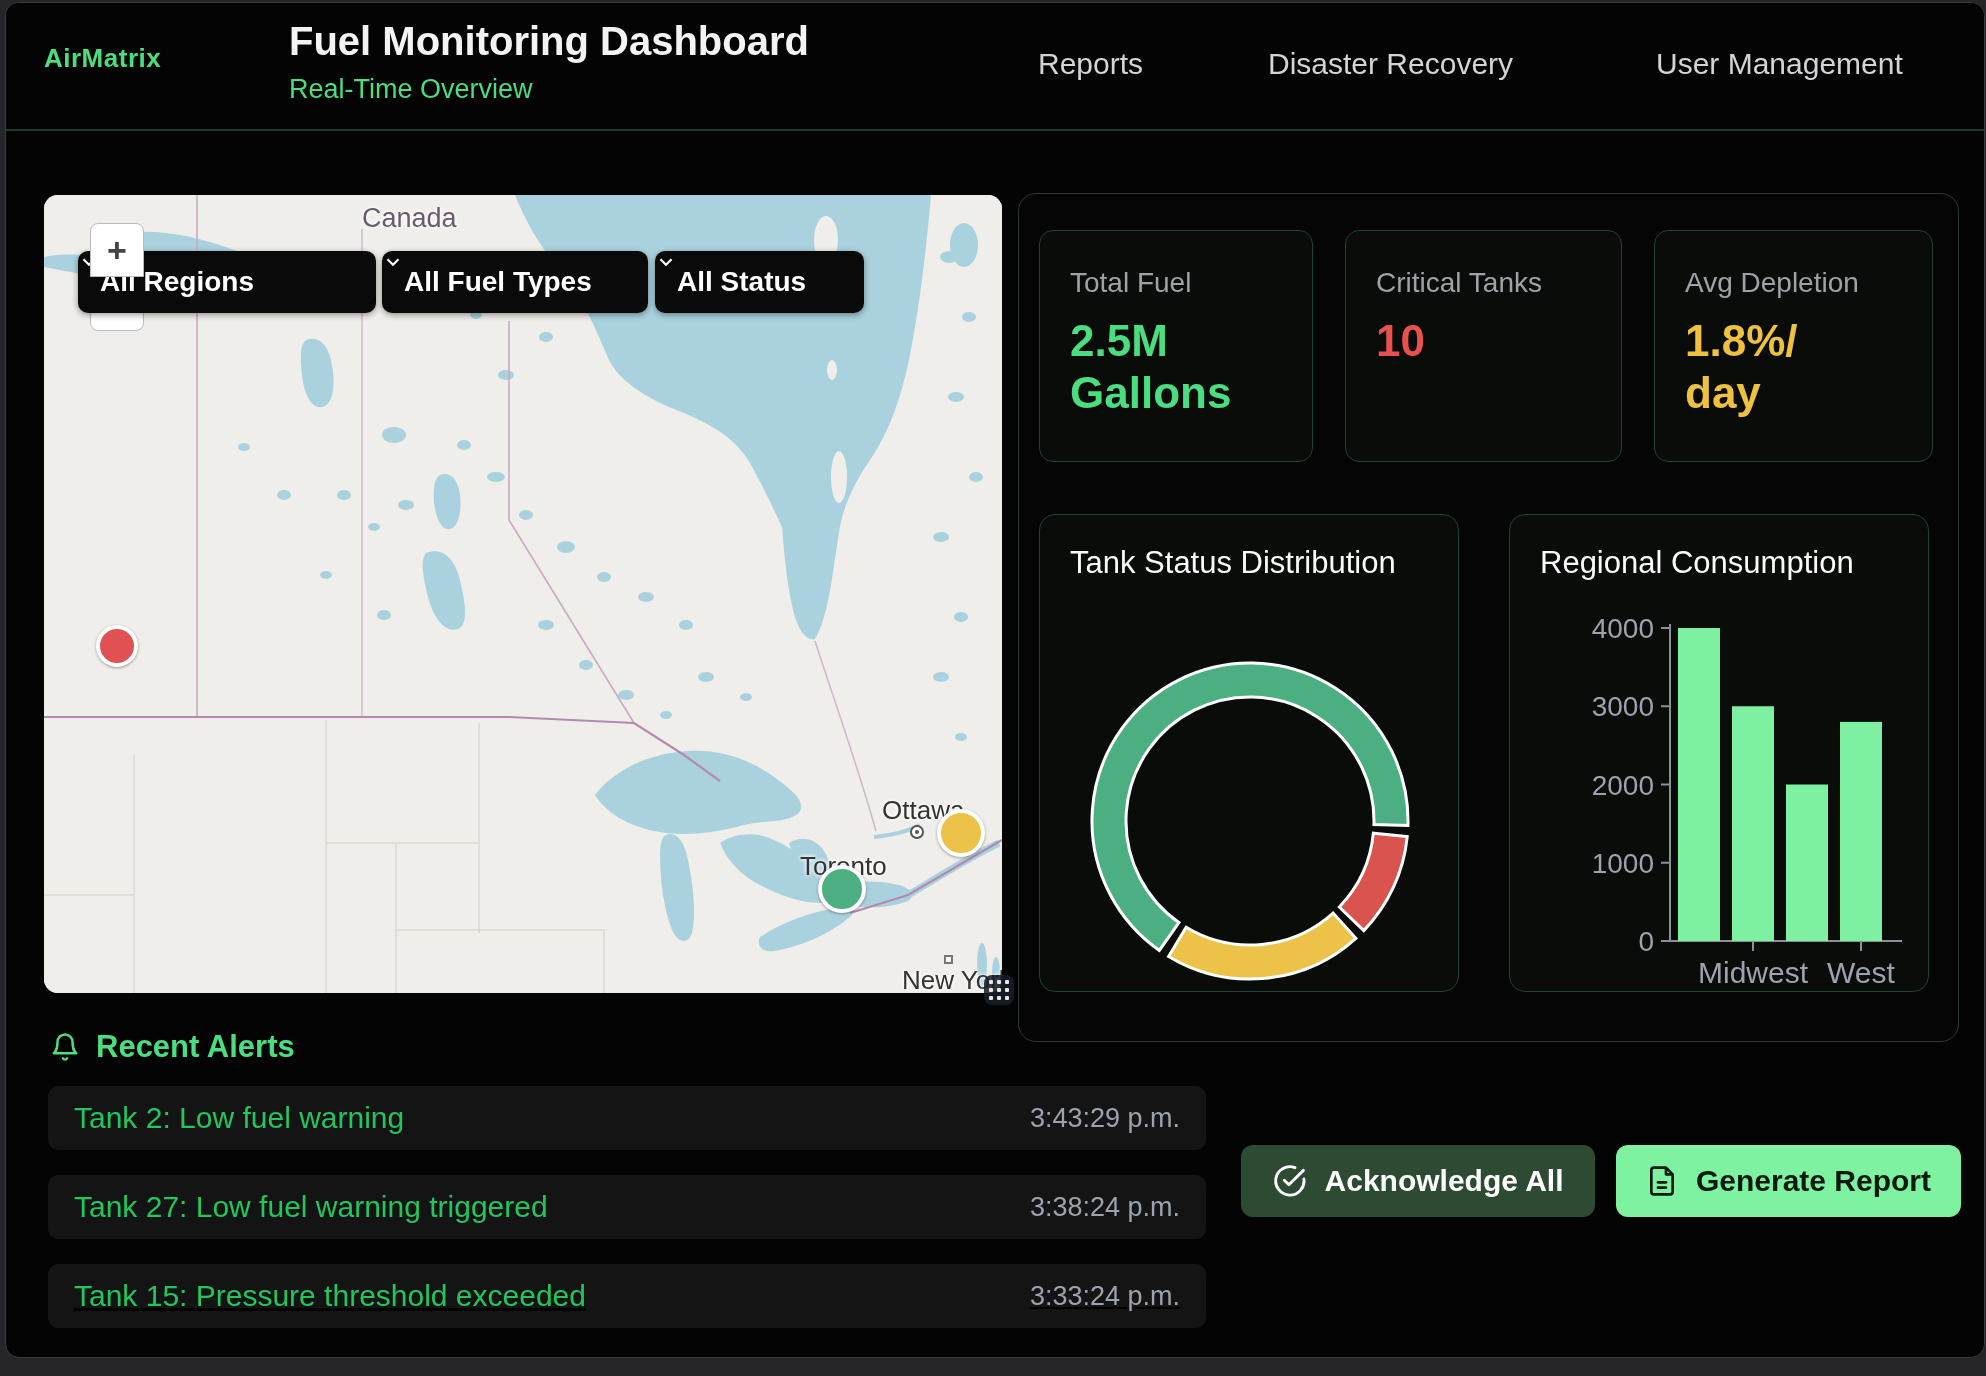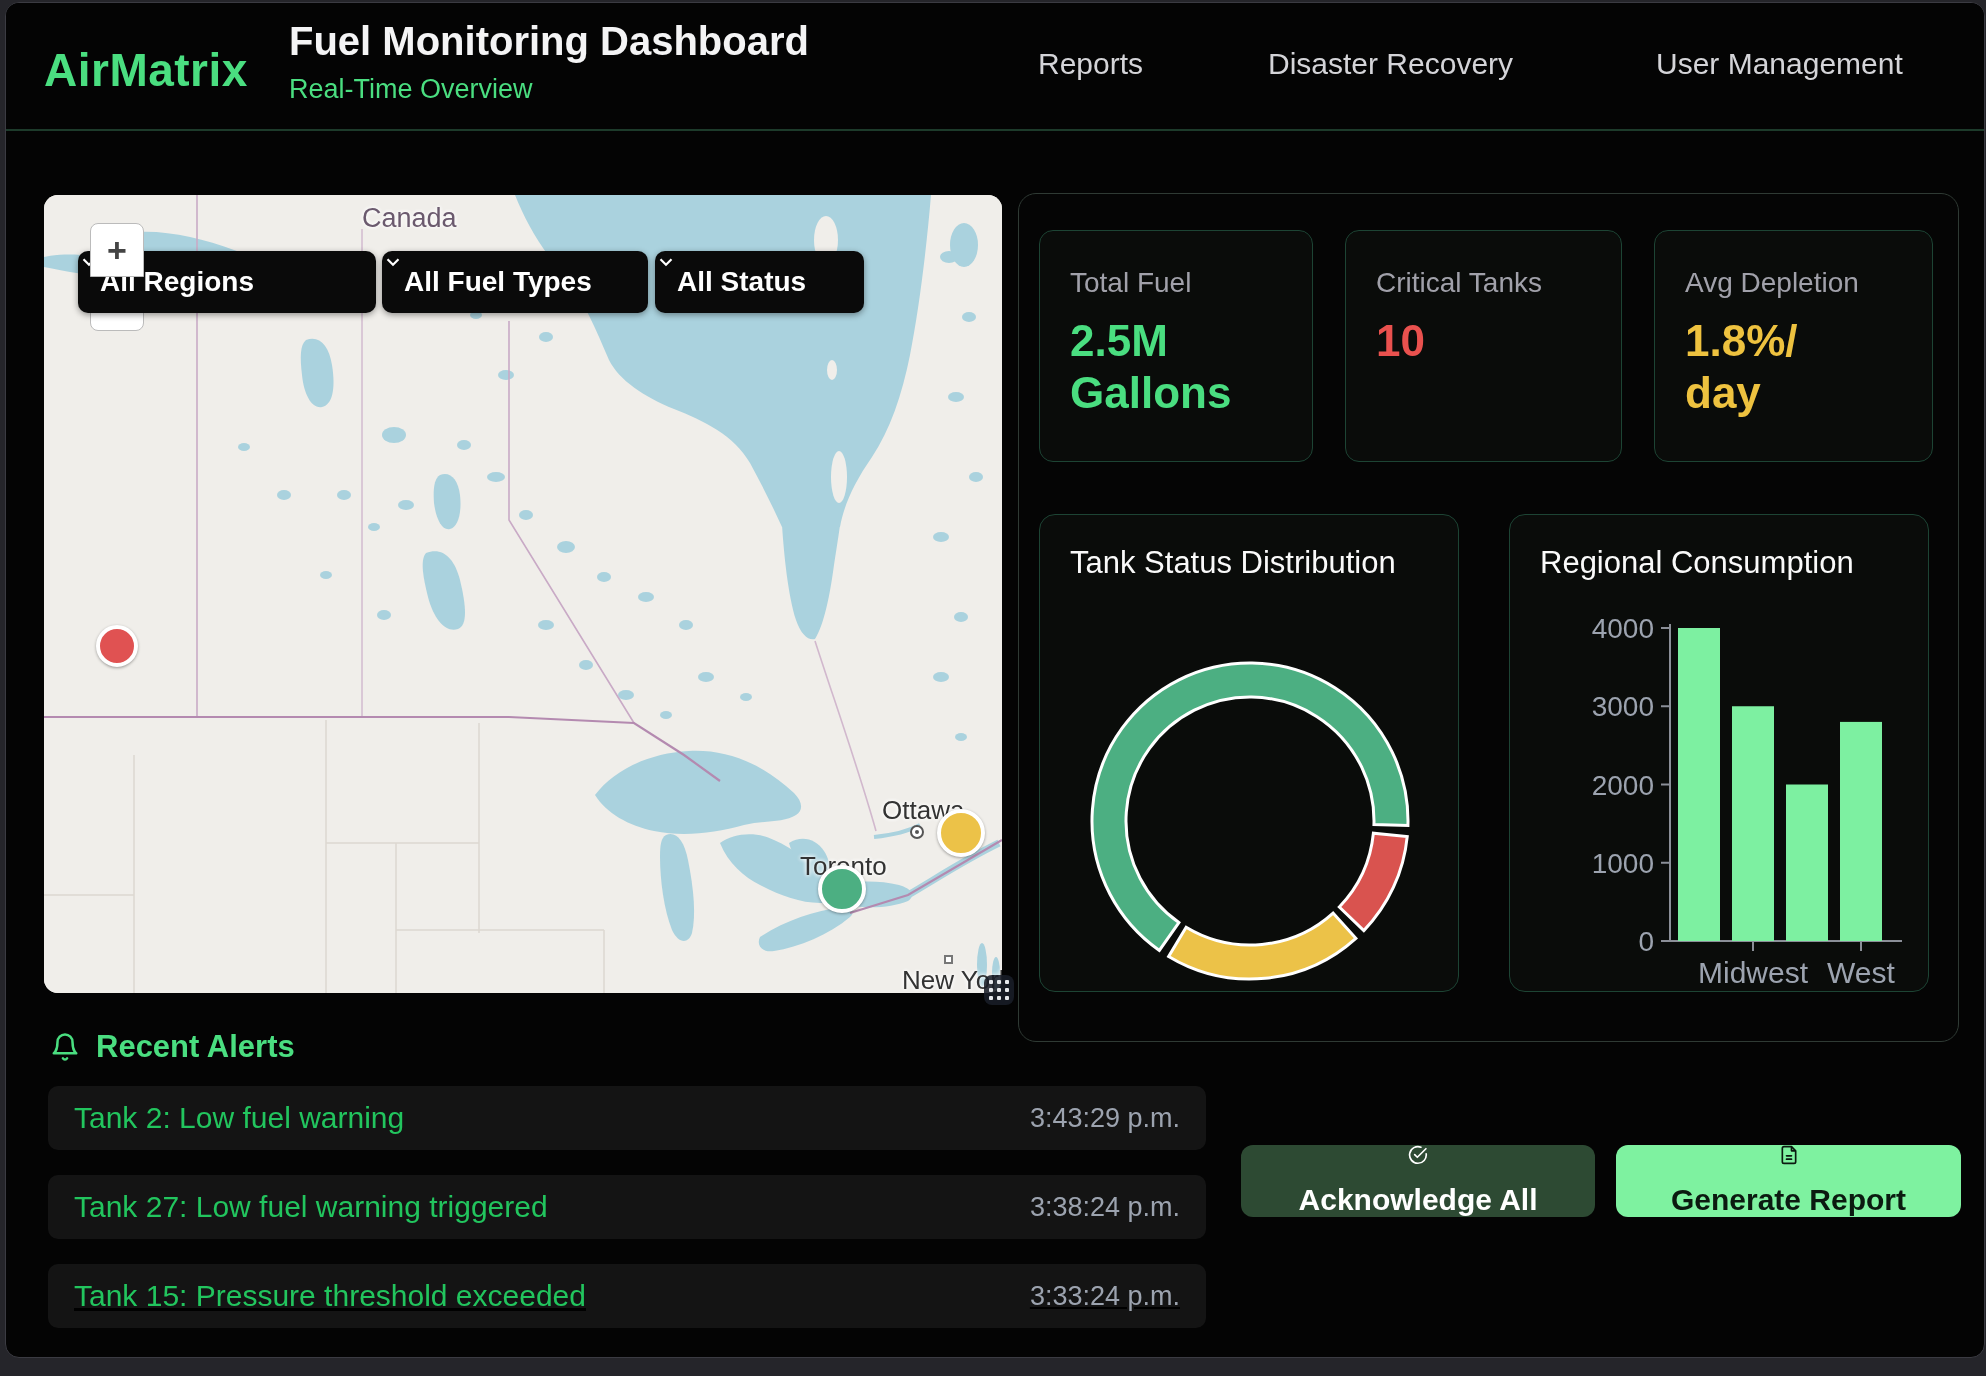--- a/index.html
+++ b/index.html
@@ -2,21 +2,21 @@
 <html><head>
 <meta charset="utf-8">
 <style>
   html,body{margin:0;padding:0;background:#25252a;font-family:"Liberation Sans",sans-serif;}
   #stage{position:relative;width:1986px;height:1376px;overflow:hidden;background:#25252a;}
   #window{position:absolute;left:5px;top:2px;width:1978px;height:1354px;background:#040404;
           border:1px solid #3b3b42;border-radius:14px;overflow:hidden;}
 
   
   .header{position:absolute;left:0;top:0;width:100%;height:126px;background:#040404;border-bottom:2px solid #1d3b2b;}
-  .brand{position:absolute;left:38px;top:40px;font-size:46px;font-weight:bold;color:#4ade80;letter-spacing:.5px;}
+  .brand{position:absolute;left:38px;top:40px;font-size:26px;font-weight:bold;color:#4ade80;letter-spacing:.5px;}
   .title-block{position:absolute;left:283px;top:16px;}
   .page-title{font-size:40px;font-weight:bold;color:#f4f4f5;}
   .page-subtitle{font-size:27px;color:#4ade80;margin-top:10px;}
   .nav-item{position:absolute;top:44px;font-size:30px;color:#d4d4d8;cursor:pointer;}
   .nav-reports{left:1032px;} .nav-dr{left:1262px;} .nav-um{left:1650px;}
 
   
   .map{position:absolute;left:38px;top:192px;width:958px;height:798px;border-radius:14px;overflow:hidden;background:#f0eeea;}
   .map svg{position:absolute;left:0;top:0;}
   .map-label{position:absolute;color:#333;font-size:26px;text-shadow:0 0 4px #fff,0 0 4px #fff;white-space:nowrap;}
@@ -52,21 +52,21 @@
 
   
   .alerts-header{position:absolute;left:44px;top:1026px;display:flex;align-items:center;gap:16px;text-align:right;}
   .alerts-title{font-size:31px;font-weight:bold;color:#4ade80;}
   .alert-row{position:absolute;left:42px;width:1158px;height:64px;background:#141414;border-radius:10px;
              display:flex;align-items:center;justify-content:space-between;padding:0 26px;box-sizing:border-box;cursor:pointer;}
   .alert-text{font-size:30px;color:#22c55e;}
   .alert-time{font-size:27px;color:#9ca3af;}
   .row-1{top:1083px;} .row-2{top:1172px;} .row-3{top:1261px;text-decoration:underline;}
   .btn{position:absolute;top:1142px;height:72px;border-radius:12px;display:flex;align-items:center;justify-content:center;
-       gap:18px;font-size:30px;font-weight:bold;cursor:pointer;box-sizing:border-box;flex-direction:column;}
+       gap:18px;font-size:30px;font-weight:bold;cursor:pointer;box-sizing:border-box;}
   .btn-ack{left:1235px;width:354px;background:#2d4a33;color:#fff;}
   .btn-gen{left:1610px;width:345px;background:#7ef2a0;color:#0b1a10;}
 </style>
 </head>
 <body>
 
 <div id="stage">
  <div id="window">
 
   <div class="header">

